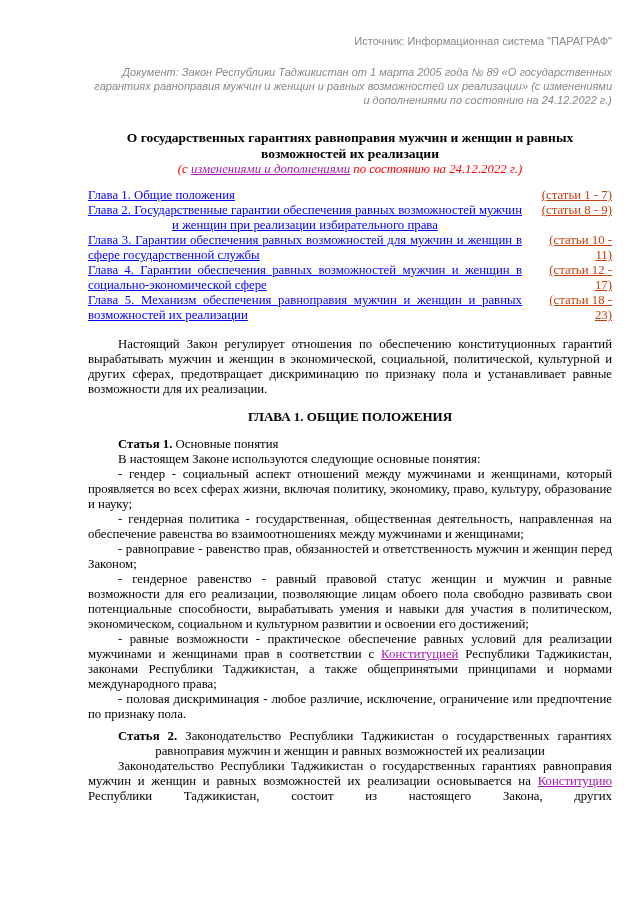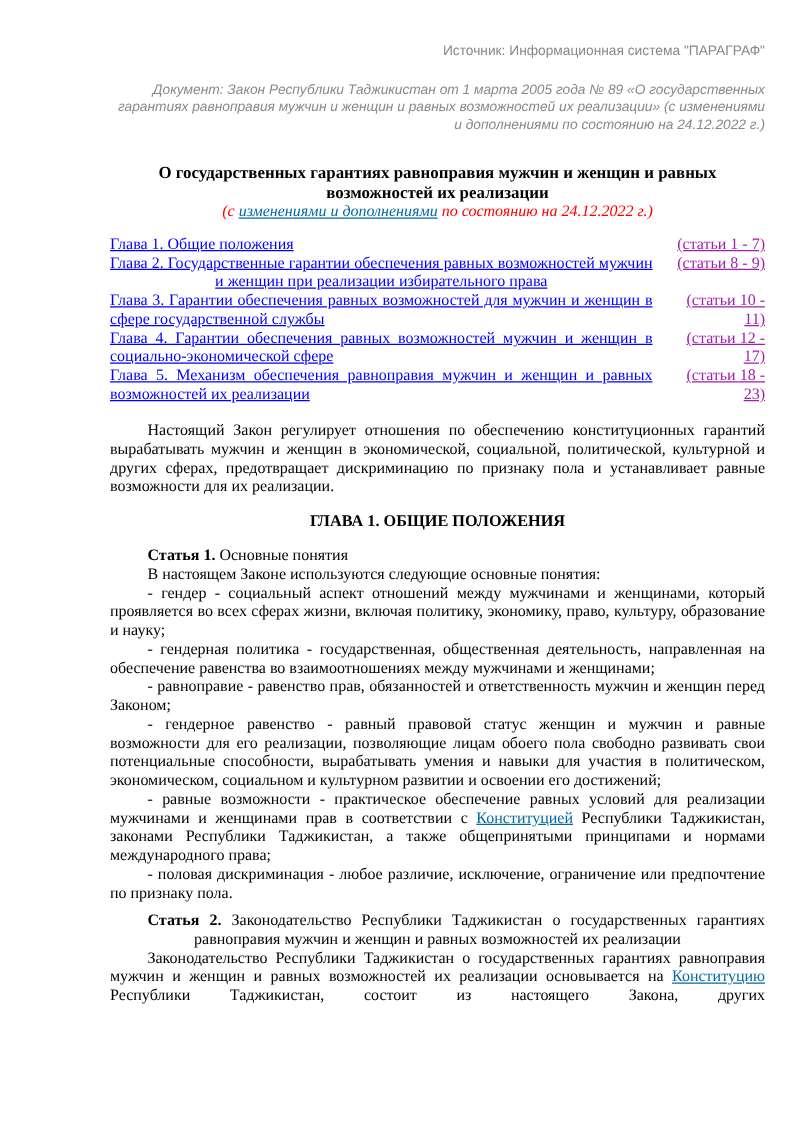--- a/index.html
+++ b/index.html
@@ -34,42 +34,42 @@
     text-align: center;
   }
   .amendment {
     text-align: center;
     color: #ff0000;
     font-style: italic;
     line-height: 15px;
   }
   .amendment .link { font-style: italic; }
   a.link {
-    color: #0369a1;
+    color: #a21caf;
     text-decoration: underline;
     cursor: pointer;
   }
   
   .toc { margin-top: 11px; }
   .toc-row { display: flex; gap: 14px; }
   a.toc-title {
     display: block;
     flex: 1 1 auto;
     text-align: justify;
     color: #0000ff;
     text-decoration: underline;
     cursor: pointer;
   }
   a.toc-title.center-last { text-align-last: center; }
   a.toc-articles {
     display: block;
     flex: 0 0 76px;
     width: 76px;
     text-align: right;
-    color: #a21caf;
+    color: #c2410c;
     text-decoration: underline;
     cursor: pointer;
   }
   
   .body {
     text-align: justify;
     text-indent: 30px;
   }
   .intro { margin-top: 14px; }
   .chapter-heading {

